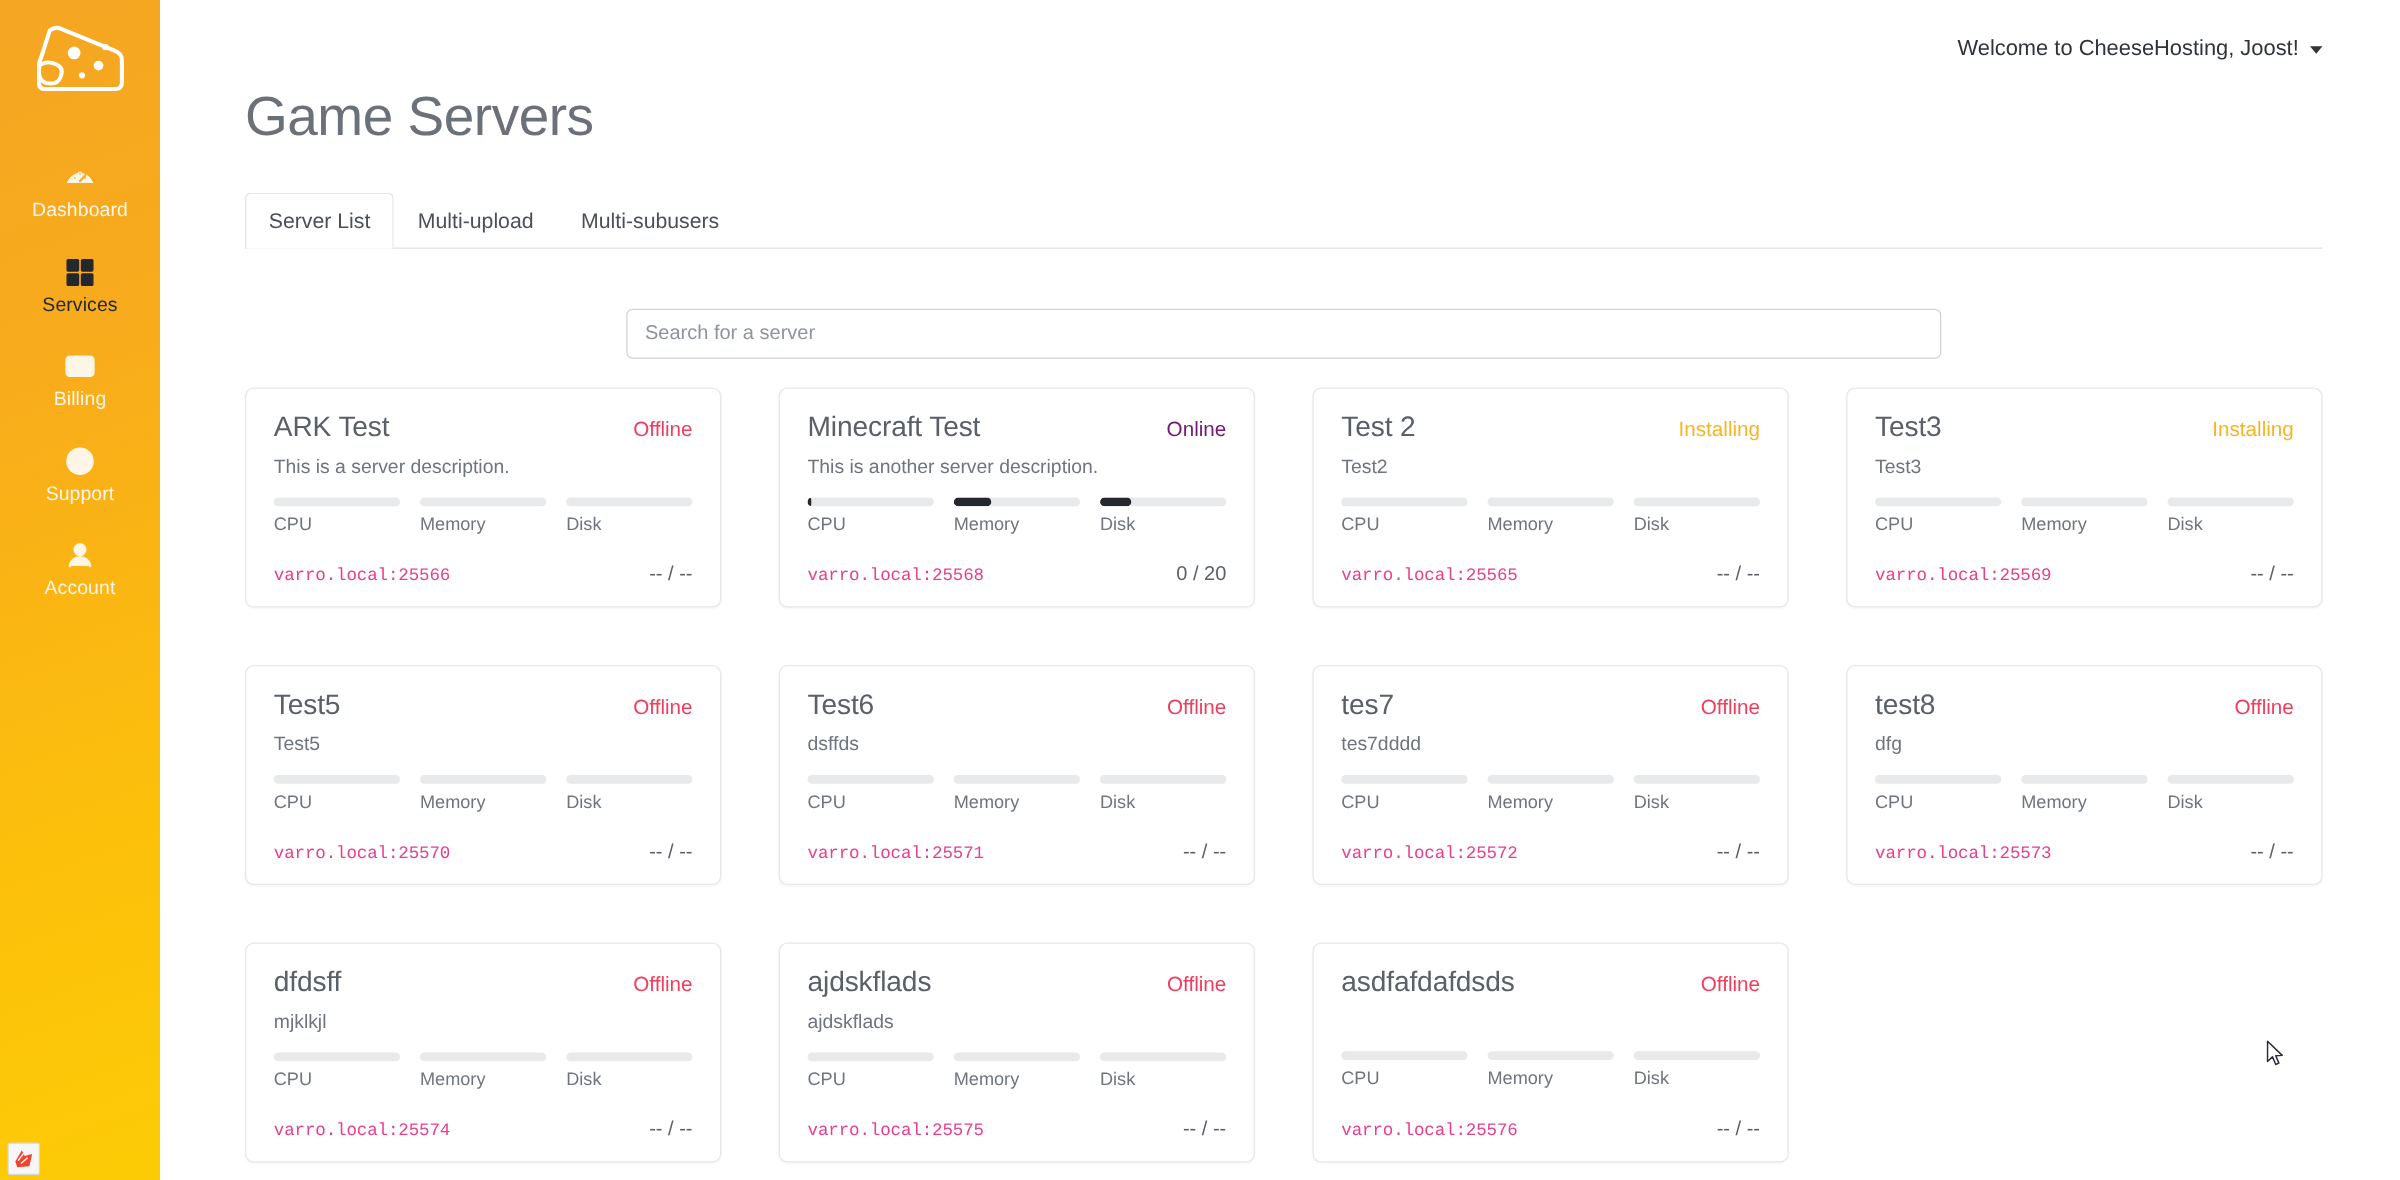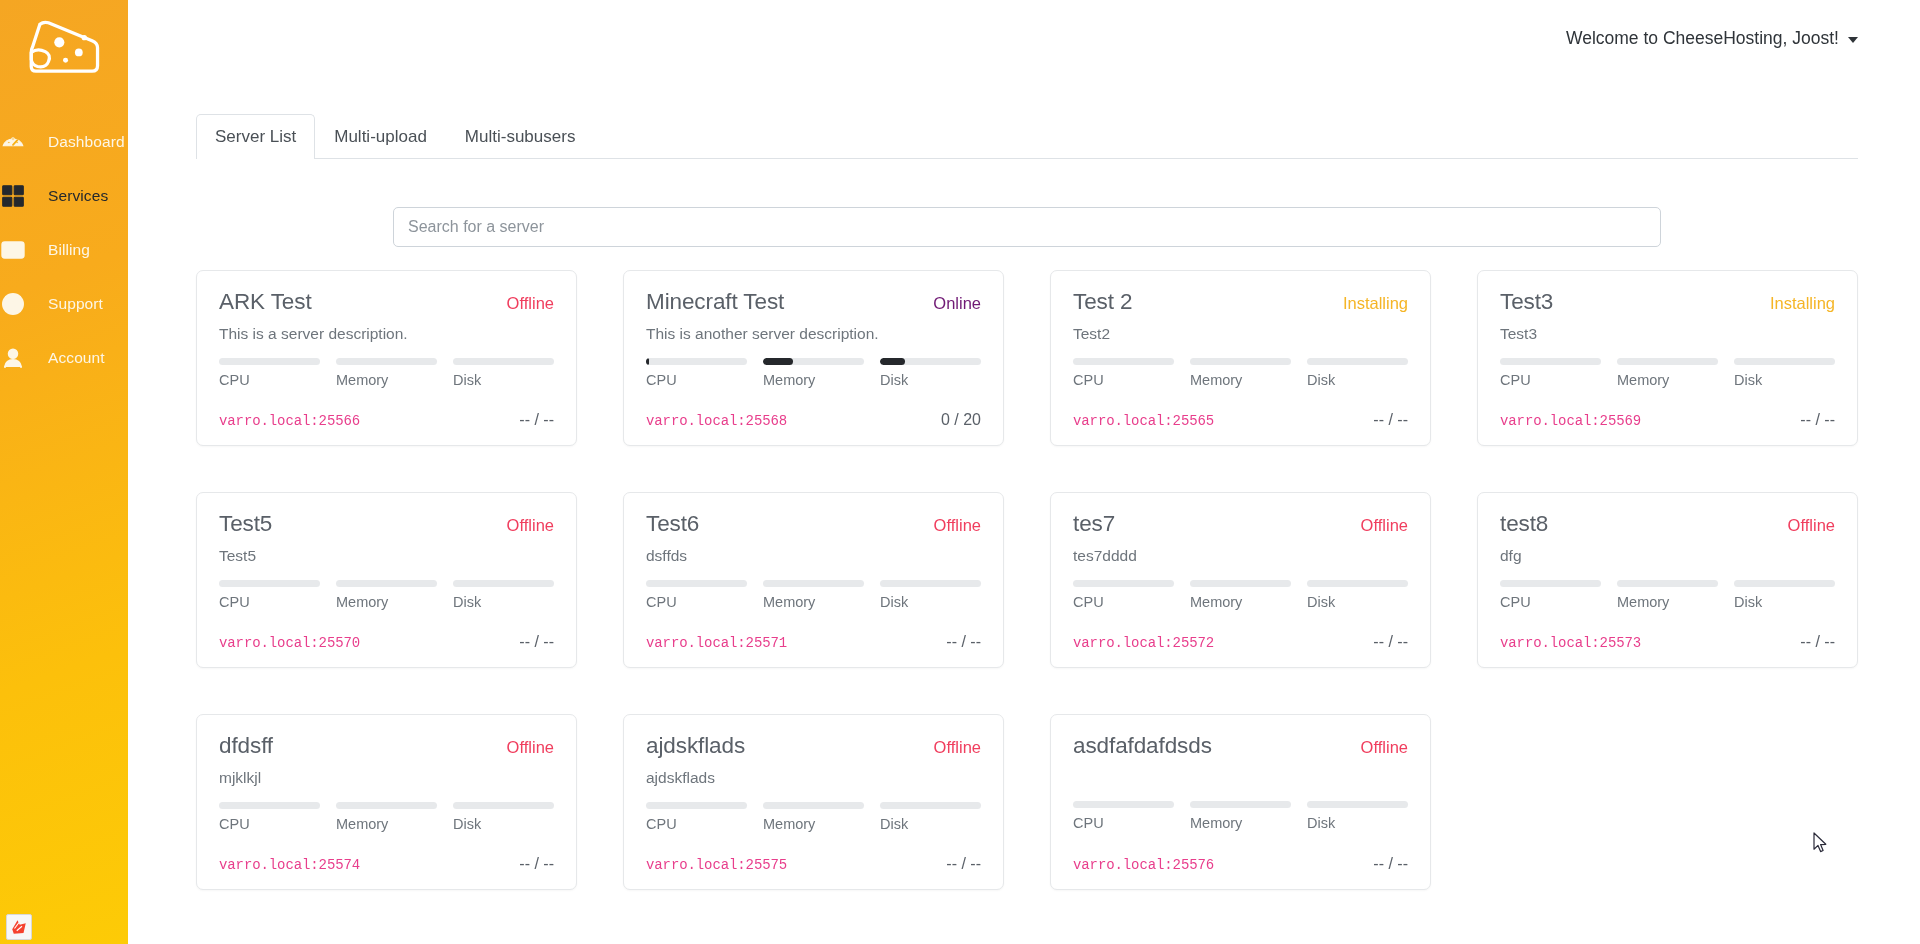--- a/index.html
+++ b/index.html
@@ -29,23 +29,23 @@
   .brand-logo {
     margin-top: 16px;
     width: 78px; height: 62px;
     display: flex; align-items: center; justify-content: center;
   }
   .nav-list { margin-top: 38px; width: 100%; }
   .nav-item {
     width: 100%;
     padding: 13px 0 15px 0;
     display: flex;
-    flex-direction: row;
+    flex-direction: column;
     align-items: center;
-    gap: 22px;
+    gap: 6px;
     cursor: pointer;
     text-decoration: none;
   }
   .nav-icon { width: 26px; height: 26px; display: block; }
   .nav-label {
     font-size: 15.5px;
     letter-spacing: .1px;
     line-height: 1;
   }
   .nav-item.light .nav-label { color: #fdf6e6; }
@@ -133,21 +133,21 @@
     color: #4a5056;
   }
 
   
   .search-row {
     margin-top: 48px;
     display: flex;
     justify-content: center;
   }
   .search-input {
-    width: 1268px;
+    width: 1052px;
     height: 40px;
     border: 1px solid #ced4da;
     border-radius: 5px;
     padding: 0 14px;
     font-size: 16px;
     color: #495057;
     font-family: "Liberation Sans", sans-serif;
     background: #fff;
     outline: none;
   }
@@ -345,20 +345,21 @@
 
     <div class="topbar">
       <div class="welcome">
         <span>Welcome to CheeseHosting, Joost!</span>
         <span class="caret"></span>
       </div>
     </div>
 
     <div class="content">
 
+      <h1 class="page-title">Game Servers</h1>
 
       <div class="tabs">
         <div class="tab active">Server List</div>
         <div class="tab">Multi-upload</div>
         <div class="tab">Multi-subusers</div>
       </div>
 
       <div class="search-row">
         <input class="search-input" type="text" placeholder="Search for a server" style="">
       </div>

